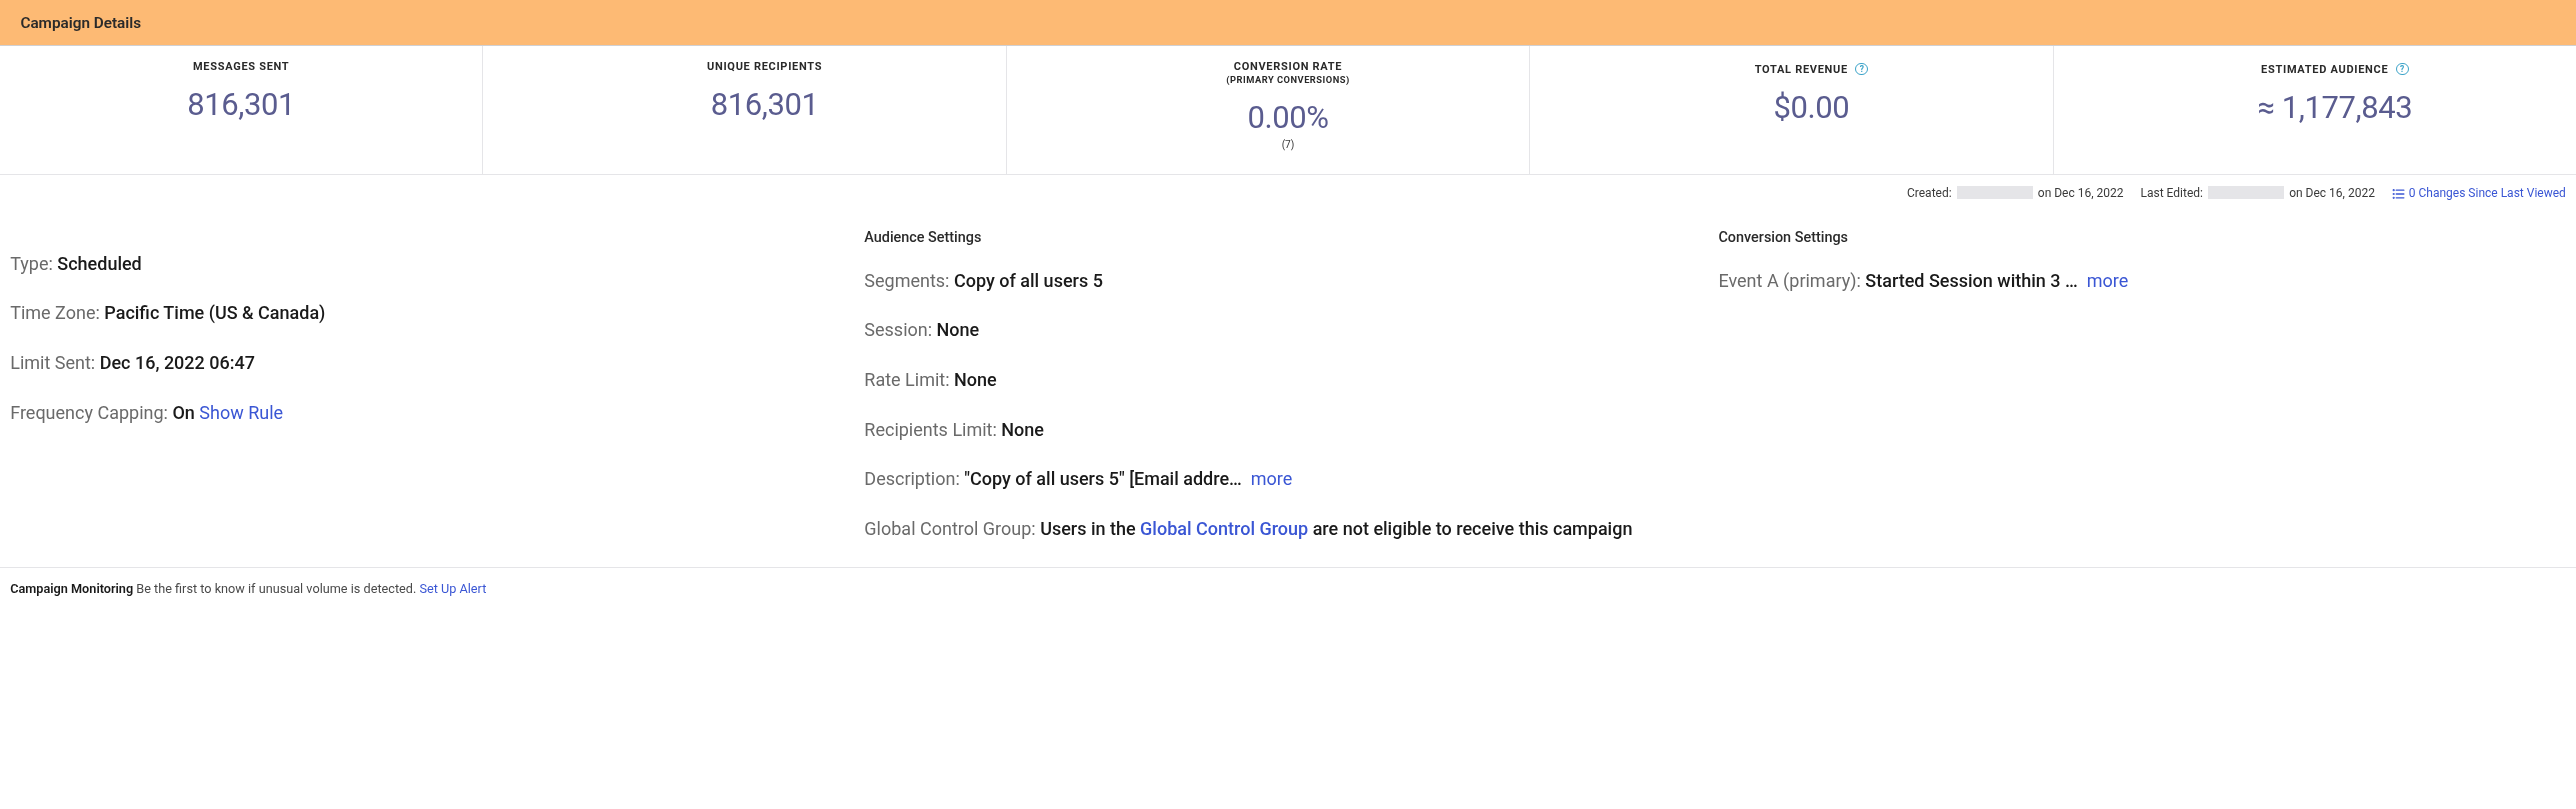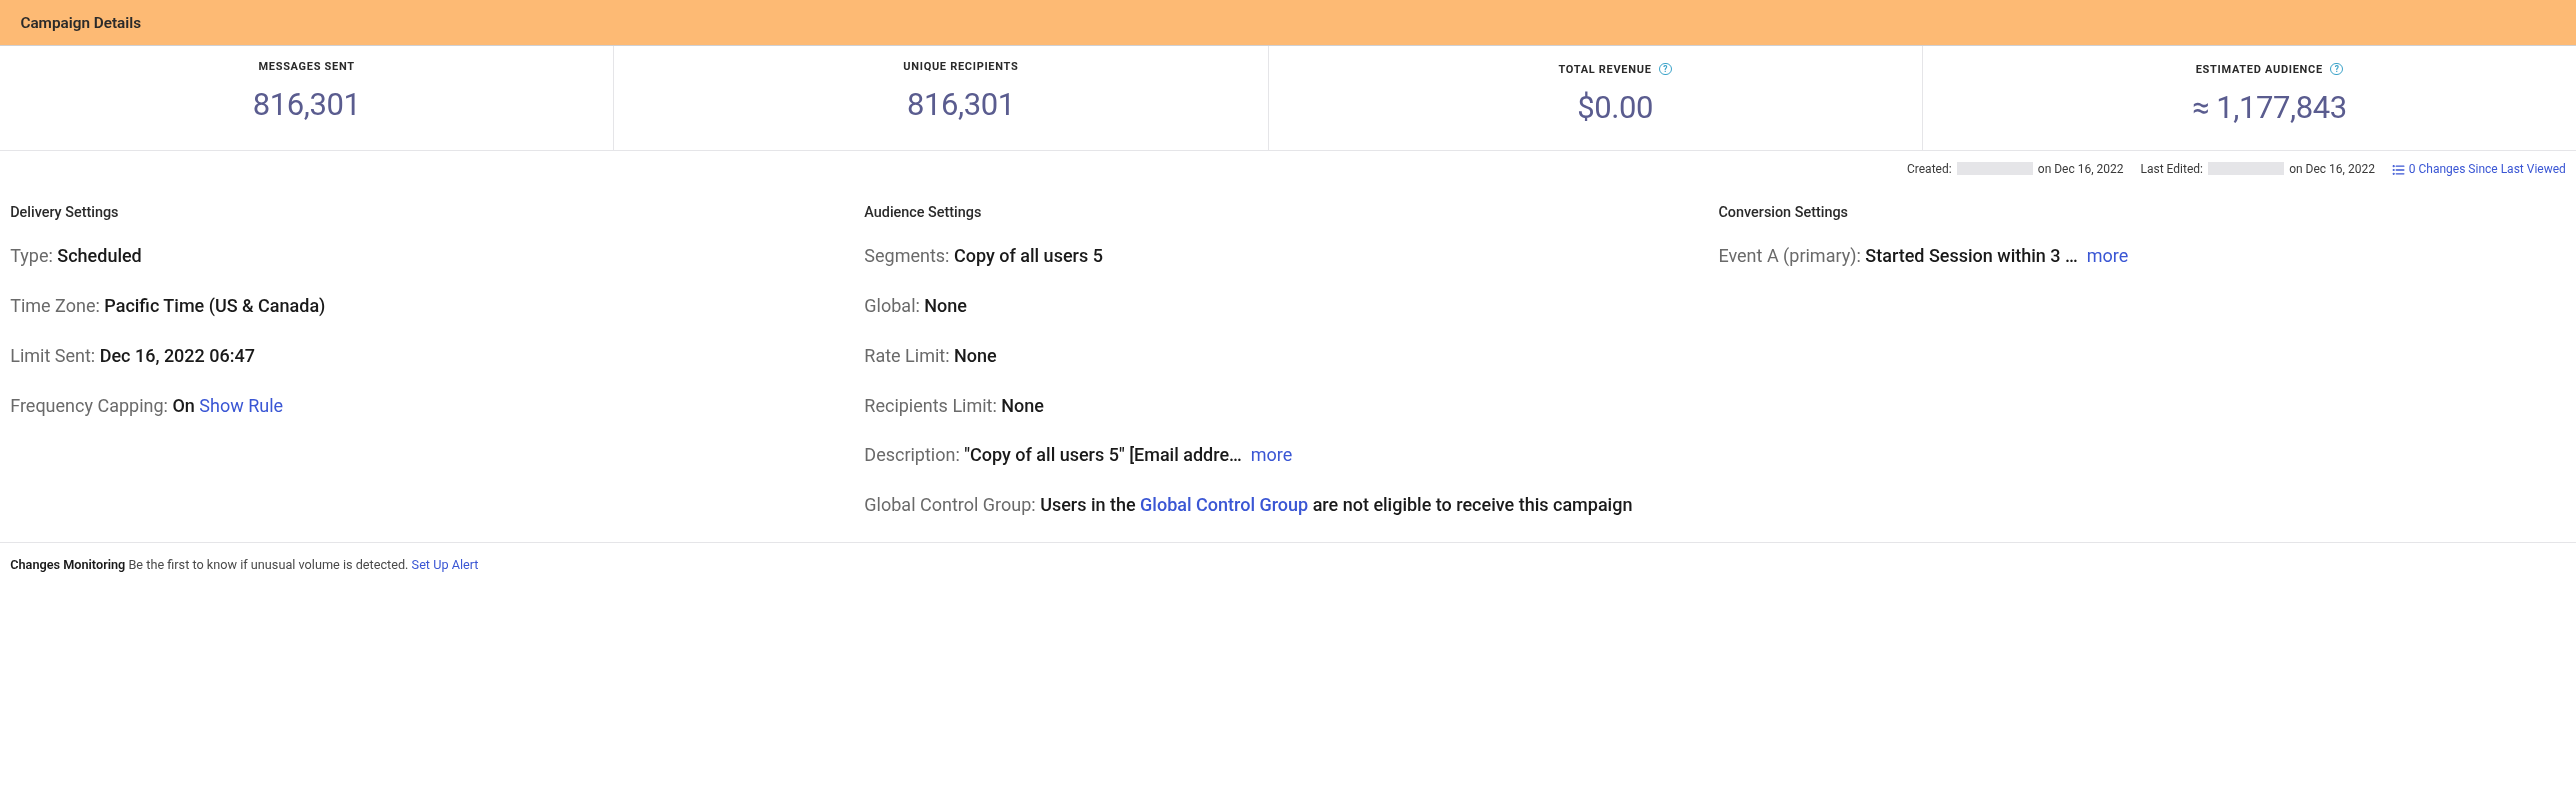--- a/index.html
+++ b/index.html
@@ -138,20 +138,26 @@
   <div class="stat-card">
     <div class="stat-label">MESSAGES SENT</div>
     <div class="stat-value">816,301</div>
   </div>
 
   <div class="stat-card">
     <div class="stat-label">UNIQUE RECIPIENTS</div>
     <div class="stat-value">816,301</div>
   </div>
 
+  <div class="stat-card">
+    <div class="stat-label">CONVERSION RATE</div>
+    <div class="stat-sublabel">(PRIMARY CONVERSIONS)</div>
+    <div class="stat-value">0.00%</div>
+    <div class="stat-subvalue">(7)</div>
+  </div>
 
   <div class="stat-card">
     <div>
       <span class="stat-label">TOTAL REVENUE</span>
       <span class="info-icon">?</span>
     </div>
     <div class="stat-value">$0.00</div>
   </div>
 
   <div class="stat-card">
@@ -186,21 +192,20 @@
         <line x1="5" y1="11.5" x2="14" y2="11.5"></line>
       </svg>
     </span>
     <span>0 Changes Since Last Viewed</span>
   </a>
 </div>
 
 <div class="settings-row">
 
   <div class="settings-col">
-    <div class="settings-title">Delivery Settings</div>
     <div class="kv-line">
       <span class="kv-key">Type:</span>
       <span class="kv-val">Scheduled</span>
     </div>
     <div class="kv-line">
       <span class="kv-key">Time Zone:</span>
       <span class="kv-val">Pacific Time (US &amp; Canada)</span>
     </div>
     <div class="kv-line">
       <span class="kv-key">Limit Sent:</span>
@@ -213,21 +218,21 @@
     </div>
   </div>
 
   <div class="settings-col">
     <div class="settings-title">Audience Settings</div>
     <div class="kv-line">
       <span class="kv-key">Segments:</span>
       <span class="kv-val">Copy of all users 5</span>
     </div>
     <div class="kv-line">
-      <span class="kv-key">Global:</span>
+      <span class="kv-key">Session:</span>
       <span class="kv-val">None</span>
     </div>
     <div class="kv-line">
       <span class="kv-key">Rate Limit:</span>
       <span class="kv-val">None</span>
     </div>
     <div class="kv-line">
       <span class="kv-key">Recipients Limit:</span>
       <span class="kv-val">None</span>
     </div>
@@ -249,17 +254,17 @@
     <div class="kv-line">
       <span class="kv-key">Event A (primary):</span>
       <span class="kv-val">Started Session within 3 …</span>
       &nbsp;<a href="#" class="link">more</a>
     </div>
   </div>
 
 </div>
 
 <div class="monitoring-row">
-  <span class="monitoring-title">Changes Monitoring</span>
+  <span class="monitoring-title">Campaign Monitoring</span>
   <span class="monitoring-text">Be the first to know if unusual volume is detected.</span>
   <a href="#" class="link">Set Up Alert</a>
 </div>
 
 
 </body></html>

